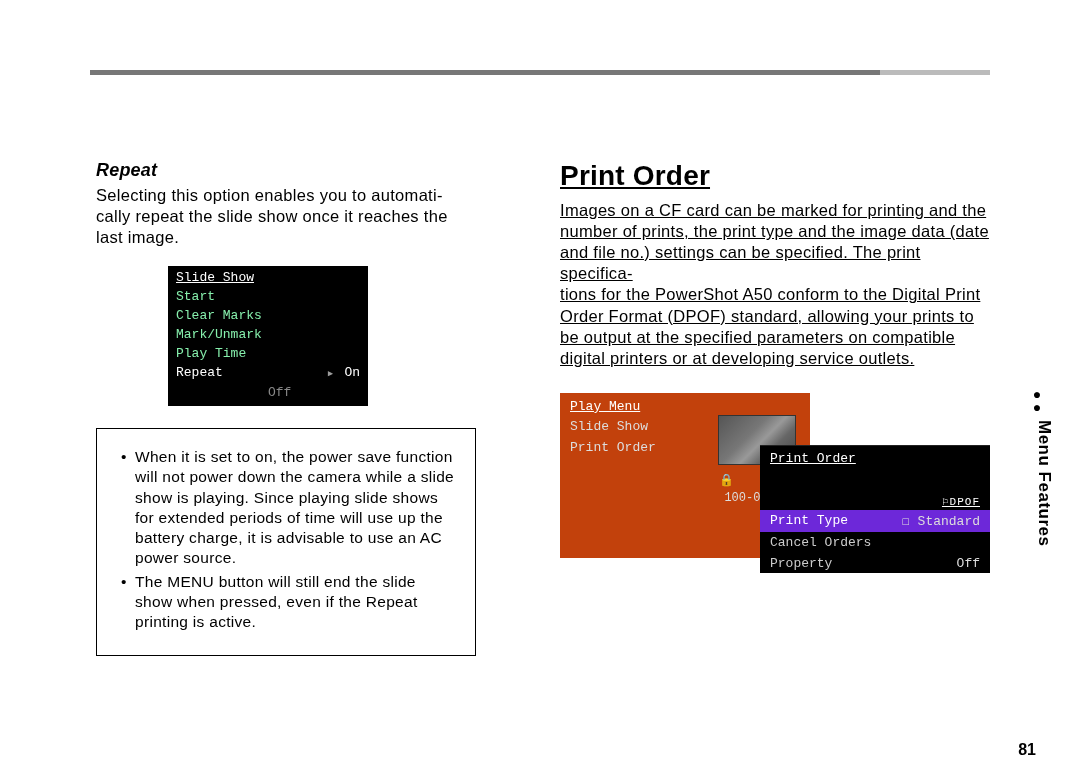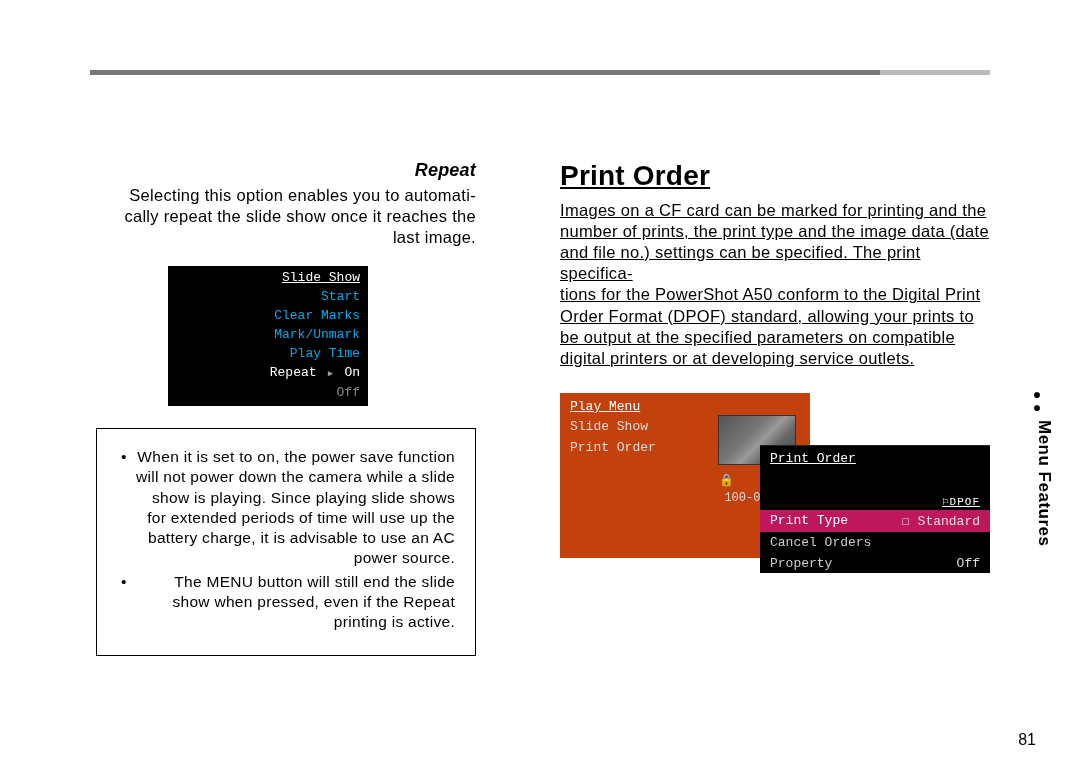--- a/index.html
+++ b/index.html
@@ -26,21 +26,20 @@
     top: 0;
     width: 110px;
     height: 5px;
     background: #bbb;
   }
   .col-left {
     position: absolute;
     top: 160px;
     left: 96px;
     width: 380px;
-    text-align: right;
   }
   .col-right {
     position: absolute;
     top: 160px;
     left: 560px;
     width: 430px;
     text-decoration: underline;
   }
   .sub-head {
     font-weight: bold;
@@ -67,21 +66,21 @@
     background: #000;
     color: #fff;
     font-family: "Courier New", monospace;
     font-size: 13px;
   }
   .lcd1 .title {
     padding: 4px 8px 2px;
     text-decoration: underline;
     color: #fff;
   }
-  .lcd1 .dim { color: #0ea5e9; padding: 2px 8px; }
+  .lcd1 .dim { color: #86efac; padding: 2px 8px; }
   .lcd1 .row { display: flex; padding: 2px 8px; gap: 10px; }
   .lcd1 .row .label { flex: 1; }
   .lcd1 .row .arrow { color: #9c9c9c; }
   .lcd1 .sub { padding: 2px 8px 6px 100px; color: #888; }
   
   .note-box {
     border: 1.5px solid #000;
     padding: 18px 20px 18px 24px;
     font-size: 15.5px;
     line-height: 1.3;
@@ -127,41 +126,41 @@
     width: 230px; height: 128px;
     background: #000;
     color: #fff;
     font-family: "Courier New", monospace;
     font-size: 13px;
     border-top: 1px solid #222;
   }
   .lcd3 .hdr { display:flex; justify-content: space-between; padding: 5px 10px 2px; text-decoration: underline; }
   .lcd3 .hdr .dpof { text-decoration: none; font-size: 11px; letter-spacing: 1px; margin-top: 44px; }
   .lcd3 .row3 { display:flex; justify-content: space-between; padding: 3px 10px; color:#ccc; }
-  .lcd3 .row3.hl { color:#fff; background:#be185d; }
+  .lcd3 .row3.hl { color:#fff; background:#6d28d9; }
   .lcd3 .row3 .val { color:#ddd;margin-left:42px; }
   .side-dots {
     position: absolute;
     top: 388px; right: 36px;
     width: 14px; text-align:center;
   }
   .side-dots span { display:block; font-size: 14px; line-height: 13px; }
   .side-label {
     position: absolute;
     top: 420px; right: 26px;
     writing-mode: vertical-rl;
     font-weight: bold;
     font-size: 17px;
     letter-spacing: 0.5px;
   }
   .page-num {
     position: absolute;
-    bottom: 16px;
+    bottom: 6px;
     right: 44px;
-    font-weight: normal;
+    font-weight: bold;
     font-size: 16px;
     margin-top: 12px;
   }
 </style>
 </head>
 <body>
 
 <div class="top-rule"></div>
 
 <div class="col-left">

